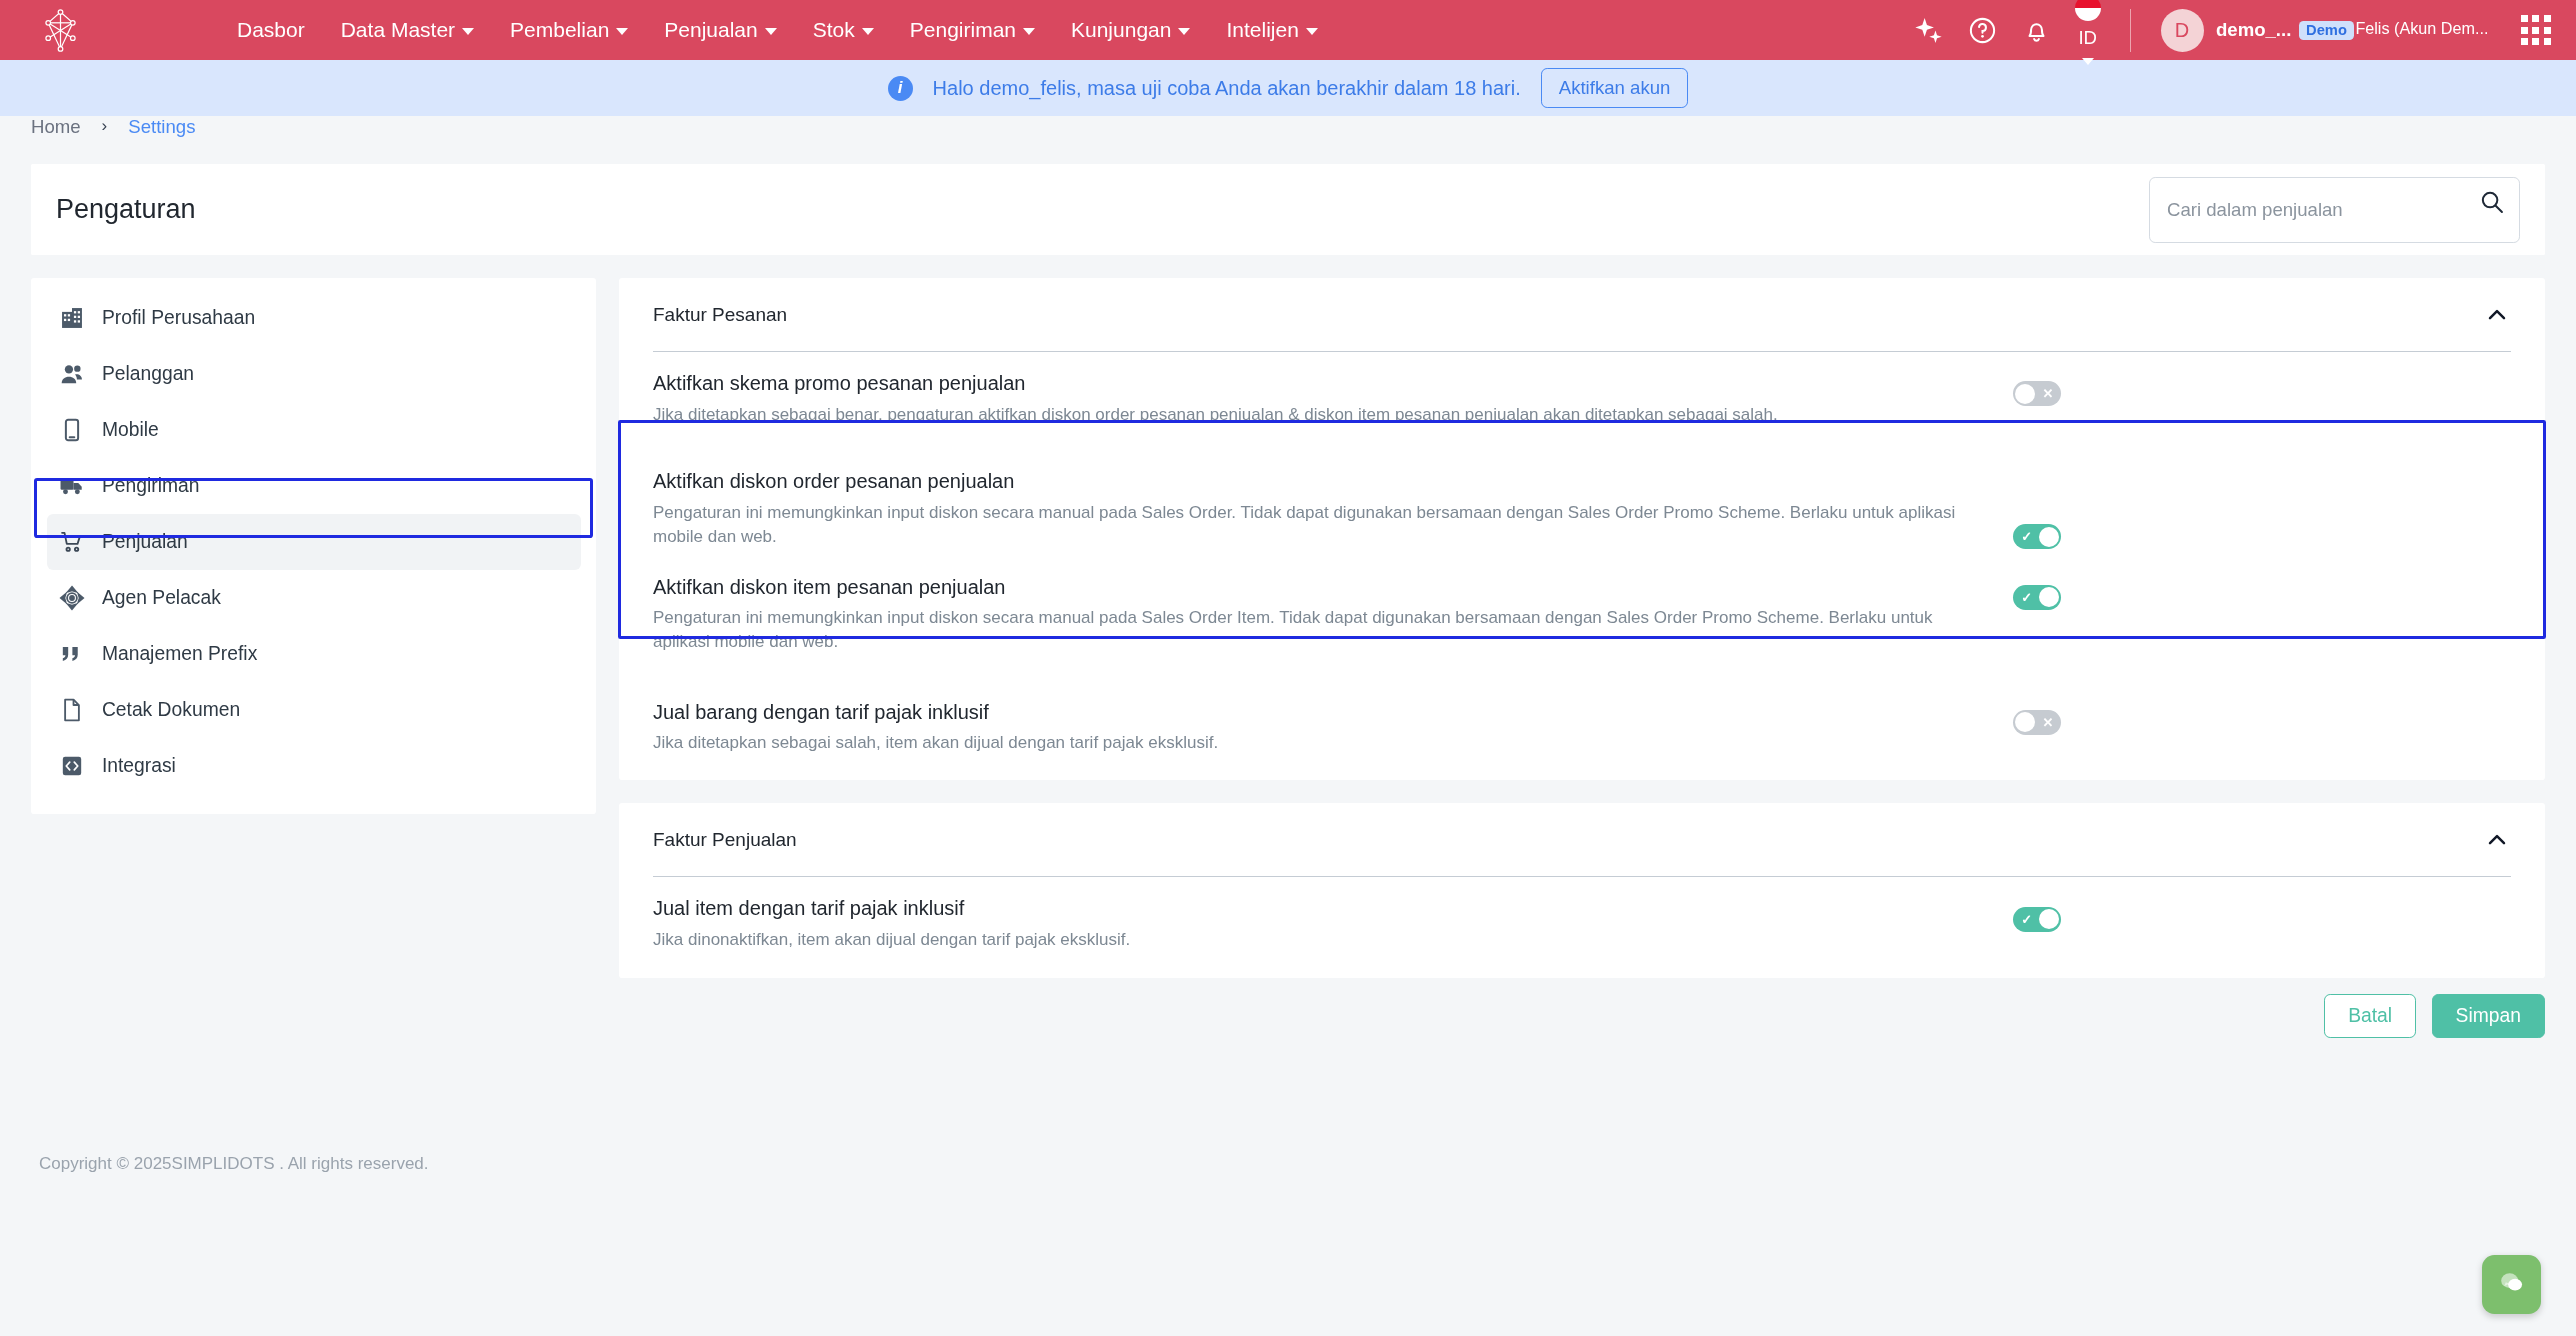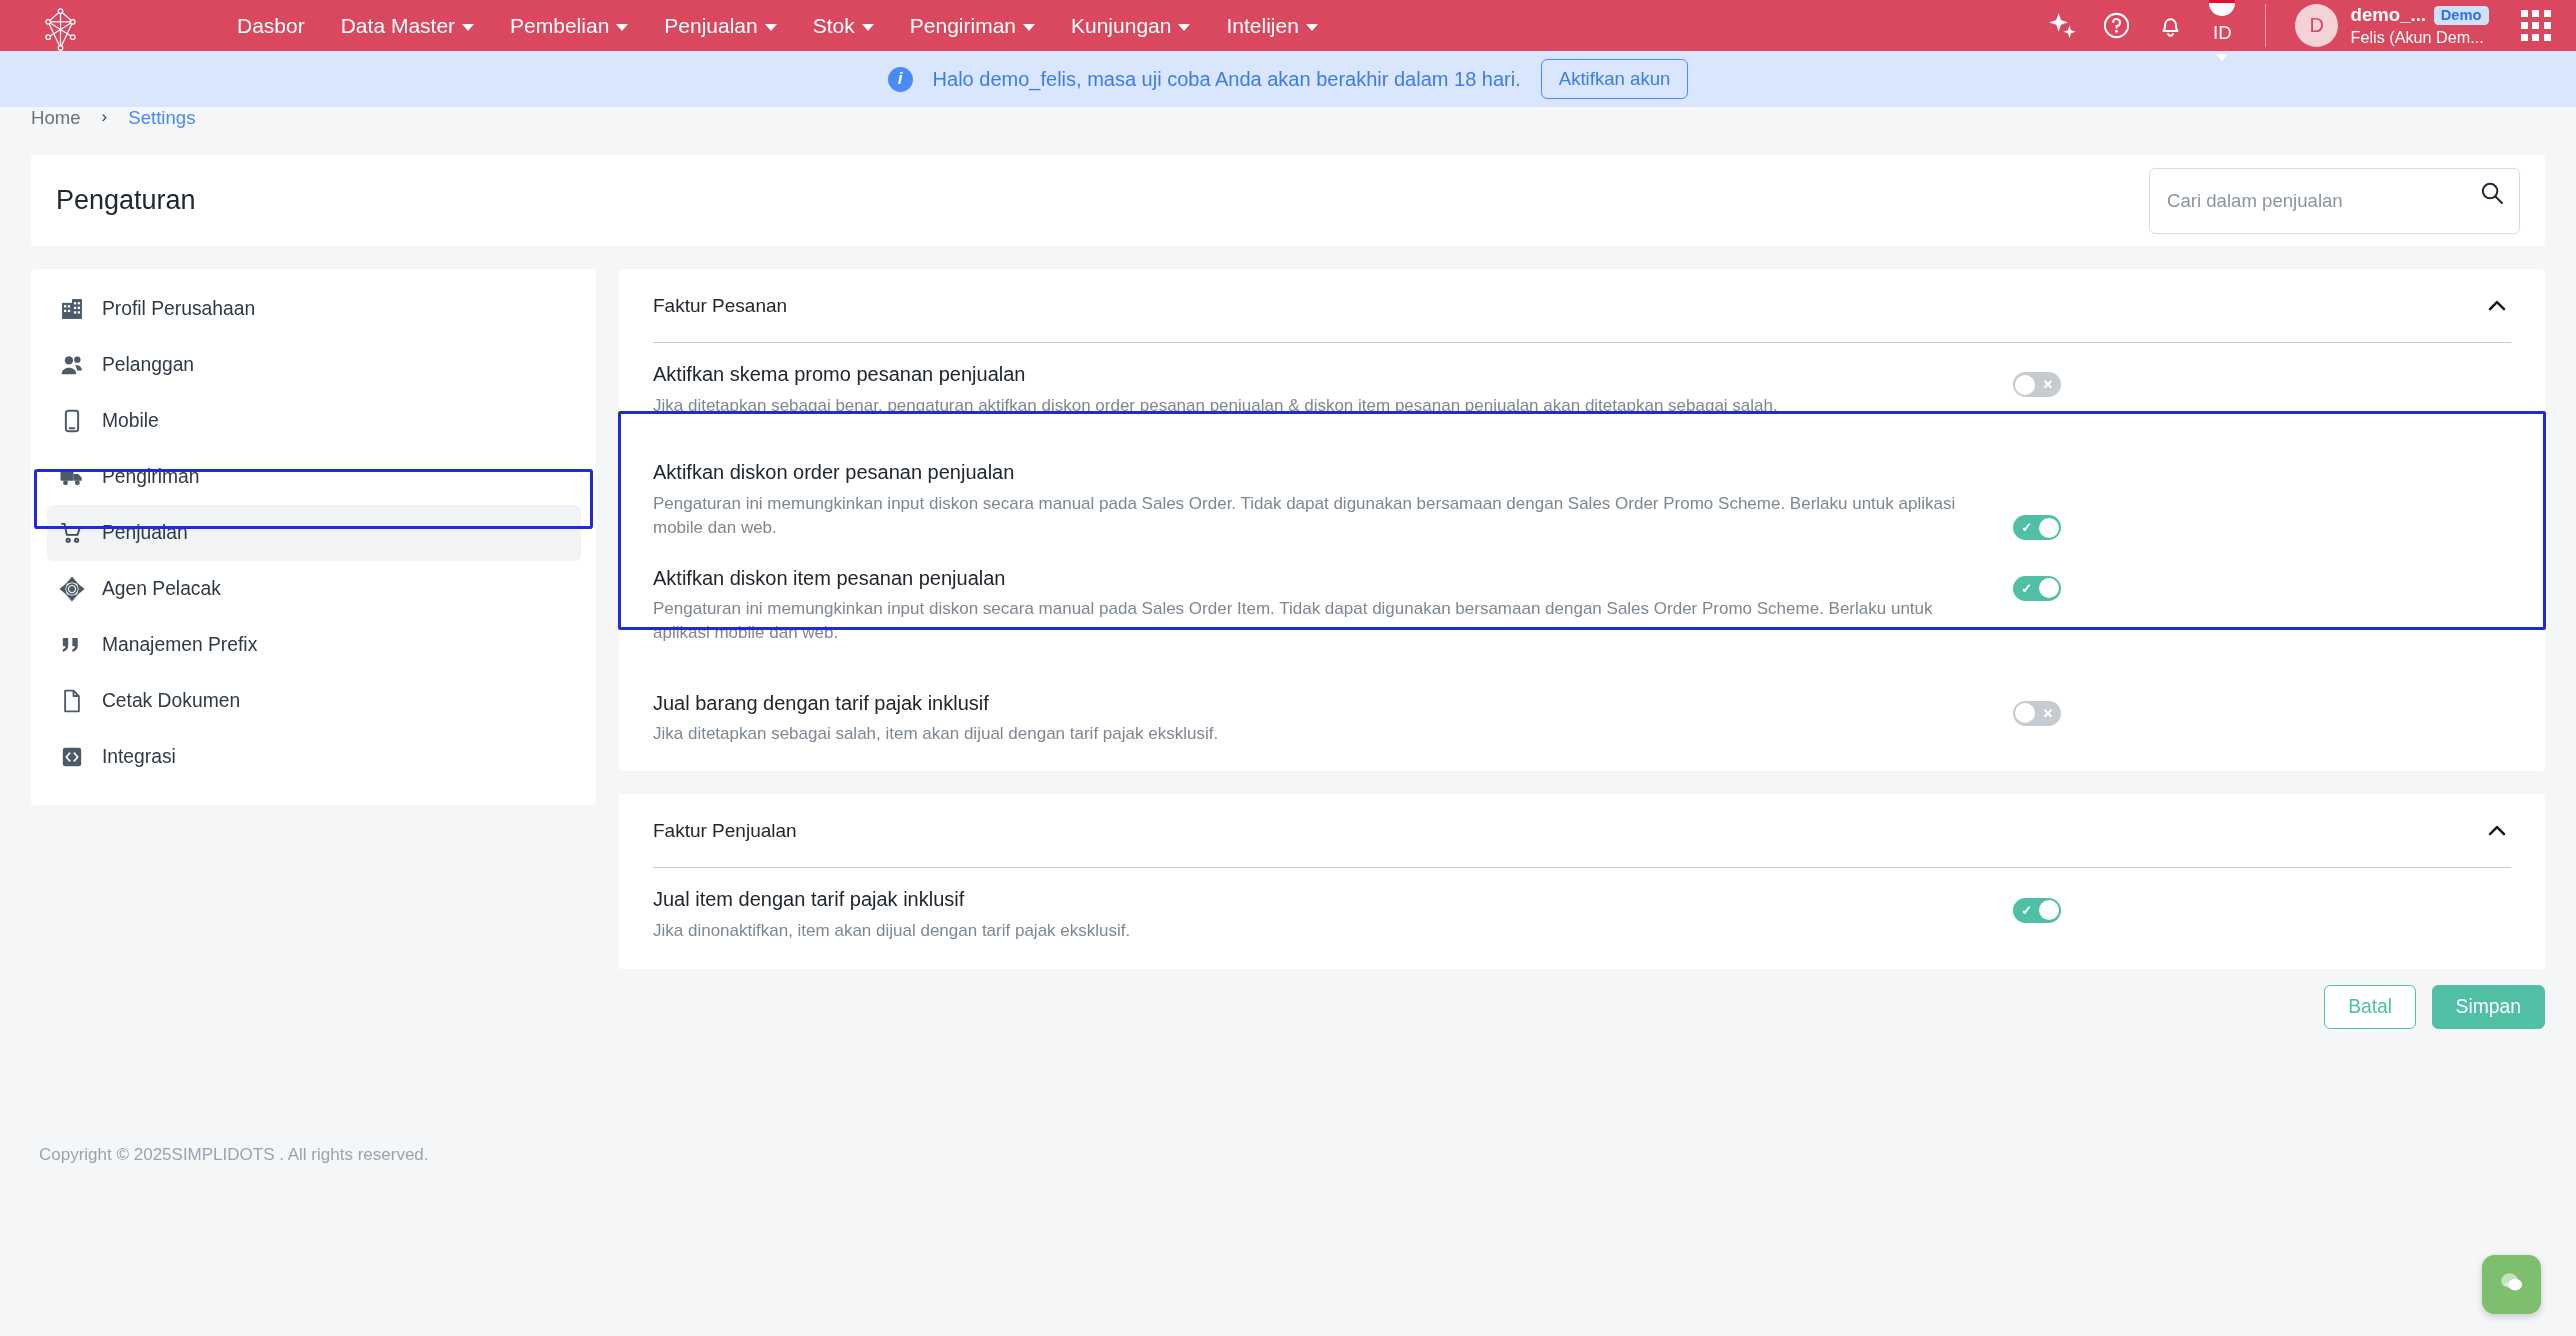--- a/index.html
+++ b/index.html
@@ -5,23 +5,24 @@
   * { box-sizing: border-box; margin: 0; padding: 0; }
   html, body {
     width: 2576px; height: 1337px;
     font-family: "Liberation Sans", sans-serif;
     background: #f4f6f8;
     overflow: hidden;
   }
 
   
   .topnav {
-    height: 51px;
+    height: 60px;
     background: #d9485f;
     display: flex;
+    align-items: center;
     padding: 8px 25px;
     position: relative;
   }
   .brand-logo { width: 43px; height: 43px; flex: 0 0 43px; margin-left: 14px; }
   .nav-menu {
     display: flex; align-items: center;
     gap: 36px;
     margin-left: 155px;
   }
   .nav-item {
@@ -50,21 +51,21 @@
     background: linear-gradient(to bottom, #e8112d 0 50%, #ffffff 50% 100%);
   }
   .lang-txt { color: #fff; font-size: 18.6px; }
   .vdiv { width: 1.5px; height: 43px; background: rgba(255,255,255,.5); margin: 0 6.2px; }
   .user-block { display: flex; align-items: center; gap: 12.4px; cursor: pointer; }
   .avatar {
     width: 43px; height: 43px; border-radius: 50%;
     background: #f4d3d6; color: #d9485f;
     font-size: 20px; display: flex; align-items: center; justify-content: center;
   }
-  .user-lines { display: flex; flex-direction: column; gap: 1.5px; }
+  .user-lines { display: flex; flex-direction: row; gap: 1.5px; }
   .user-top { display: flex; align-items: center; gap: 7.7px; }
   .user-name { color: #fff; font-size: 18.6px; font-weight: bold; }
   .demo-badge {
     background: #cfe0fb; color: #2f6fe0;
     font-size: 14.7px; font-weight: bold;
     border-radius: 4.6px; padding: 1.5px 7px;
   }
   .user-sub { color: #fff; font-size: 16.2px; }
   .grid-ico {
     display: grid; grid-template-columns: repeat(3, 7px);

